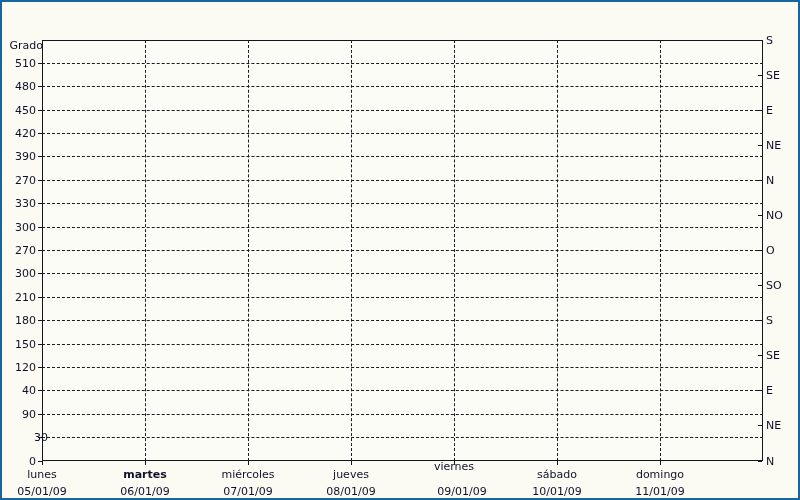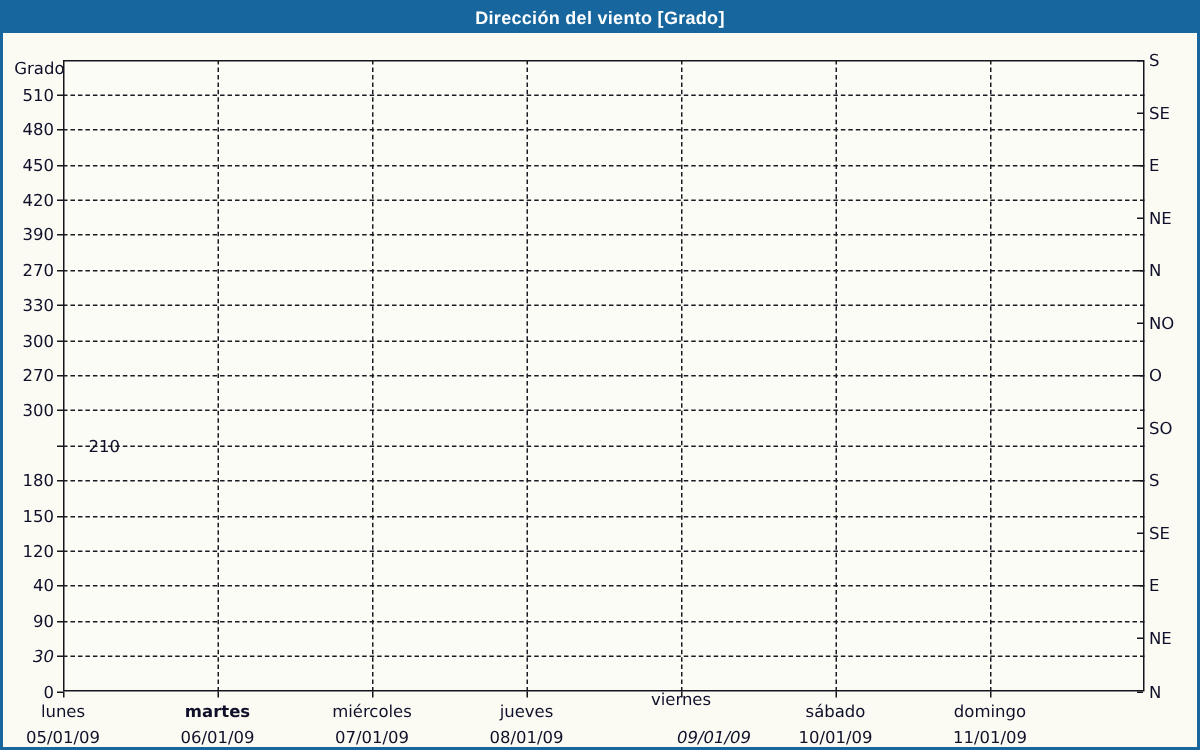--- a/index.html
+++ b/index.html
@@ -22,49 +22,46 @@
   .vgrid{position:absolute;width:0;border-left:1px dashed #1a1a22;}
   .tick{position:absolute;background:#15151e;}
   .lbl{position:absolute;color:#10102a;font-size:11px;line-height:13px;white-space:nowrap;}
   .lbl.right-align{text-align:right;}
   .lbl.center{text-align:center;}
 </style>
 </head>
 <body>
 
 <div class="window">
-  <div class="titlebar">
-    <span>Dirección del viento [Grado]</span>
-  </div>
   <div class="chart-area">
     <div class="lbl right-align" style="left:0;top:17px;width:41px;">Grado</div>
     <div class="plot"></div>
   <div class="tick" style="left: 36px; top: 438.5px; width: 4px; height: 1px;"></div>
       <div class="lbl right-align" style="left: 0px; top: 432.5px; width: 34px;">0</div>
       <div class="hgrid" style="left: 40px; top: 415.111px; width: 721px;"></div>
       <div class="tick" style="left: 36px; top: 415.111px; width: 4px; height: 1px;"></div>
-      <div class="lbl right-align" style="left: 0px; top: 409.111px; width: 34px; font-style: italic;">30</div>
+      <div class="lbl right-align" style="left: 12px; top: 409.111px; width: 34px;">30</div>
       <div class="hgrid" style="left: 40px; top: 391.722px; width: 721px;"></div>
       <div class="tick" style="left: 36px; top: 391.722px; width: 4px; height: 1px;"></div>
       <div class="lbl right-align" style="left: 0px; top: 385.722px; width: 34px;">90</div>
       <div class="hgrid" style="left: 40px; top: 368.333px; width: 721px;"></div>
       <div class="tick" style="left: 36px; top: 368.333px; width: 4px; height: 1px;"></div>
       <div class="lbl right-align" style="left: 0px; top: 362.333px; width: 34px;">40</div>
       <div class="hgrid" style="left: 40px; top: 344.944px; width: 721px;"></div>
       <div class="tick" style="left: 36px; top: 344.944px; width: 4px; height: 1px;"></div>
       <div class="lbl right-align" style="left: 0px; top: 338.944px; width: 34px;">120</div>
       <div class="hgrid" style="left: 40px; top: 321.556px; width: 721px;"></div>
       <div class="tick" style="left: 36px; top: 321.556px; width: 4px; height: 1px;"></div>
       <div class="lbl right-align" style="left: 0px; top: 315.556px; width: 34px;">150</div>
       <div class="hgrid" style="left: 40px; top: 298.167px; width: 721px;"></div>
       <div class="tick" style="left: 36px; top: 298.167px; width: 4px; height: 1px;"></div>
       <div class="lbl right-align" style="left: 0px; top: 292.167px; width: 34px;">180</div>
       <div class="hgrid" style="left: 40px; top: 274.778px; width: 721px;"></div>
       <div class="tick" style="left: 36px; top: 274.778px; width: 4px; height: 1px;"></div>
-      <div class="lbl right-align" style="left: 0px; top: 268.778px; width: 34px; padding-left: 44px;">210</div>
+      <div class="lbl right-align" style="left: 0px; top: 268.778px; width: 34px;">210</div>
       <div class="hgrid" style="left: 40px; top: 251.389px; width: 721px;"></div>
       <div class="tick" style="left: 36px; top: 251.389px; width: 4px; height: 1px;"></div>
       <div class="lbl right-align" style="left: 0px; top: 245.389px; width: 34px;">300</div>
       <div class="hgrid" style="left: 40px; top: 228px; width: 721px;"></div>
       <div class="tick" style="left: 36px; top: 228px; width: 4px; height: 1px;"></div>
       <div class="lbl right-align" style="left: 0px; top: 222px; width: 34px;">270</div>
       <div class="hgrid" style="left: 40px; top: 204.611px; width: 721px;"></div>
       <div class="tick" style="left: 36px; top: 204.611px; width: 4px; height: 1px;"></div>
       <div class="lbl right-align" style="left: 0px; top: 198.611px; width: 34px;">300</div>
       <div class="hgrid" style="left: 40px; top: 181.222px; width: 721px;"></div>
@@ -125,21 +122,21 @@
       <div class="tick" style="left: 245.5px; top: 439px; width: 1px; height: 4px;"></div>
       <div class="lbl center" style="left: 196px; top: 446px; width: 100px;">miércoles</div>
       <div class="lbl center" style="left: 196px; top: 463px; width: 100px;">07/01/09</div>
       <div class="vgrid" style="left: 348.5px; top: 18px; height: 421px;"></div>
       <div class="tick" style="left: 348.5px; top: 439px; width: 1px; height: 4px;"></div>
       <div class="lbl center" style="left: 299px; top: 446px; width: 100px;">jueves</div>
       <div class="lbl center" style="left: 299px; top: 463px; width: 100px;">08/01/09</div>
       <div class="vgrid" style="left: 451.5px; top: 18px; height: 421px;"></div>
       <div class="tick" style="left: 451.5px; top: 439px; width: 1px; height: 4px;"></div>
       <div class="lbl center" style="left: 402px; top: 438px; width: 100px;">viernes</div>
-      <div class="lbl center" style="left: 424px; top: 463px; width: 100px; font-style: italic;">09/01/09</div>
+      <div class="lbl center" style="left: 410px; top: 463px; width: 100px;">09/01/09</div>
       <div class="vgrid" style="left: 554.5px; top: 18px; height: 421px;"></div>
       <div class="tick" style="left: 554.5px; top: 439px; width: 1px; height: 4px;"></div>
       <div class="lbl center" style="left: 505px; top: 446px; width: 100px;">sábado</div>
       <div class="lbl center" style="left: 505px; top: 463px; width: 100px;">10/01/09</div>
       <div class="vgrid" style="left: 657.5px; top: 18px; height: 421px;"></div>
       <div class="tick" style="left: 657.5px; top: 439px; width: 1px; height: 4px;"></div>
       <div class="lbl center" style="left: 608px; top: 446px; width: 100px;">domingo</div>
       <div class="lbl center" style="left: 608px; top: 463px; width: 100px;">11/01/09</div>
     </div>
 </div>

